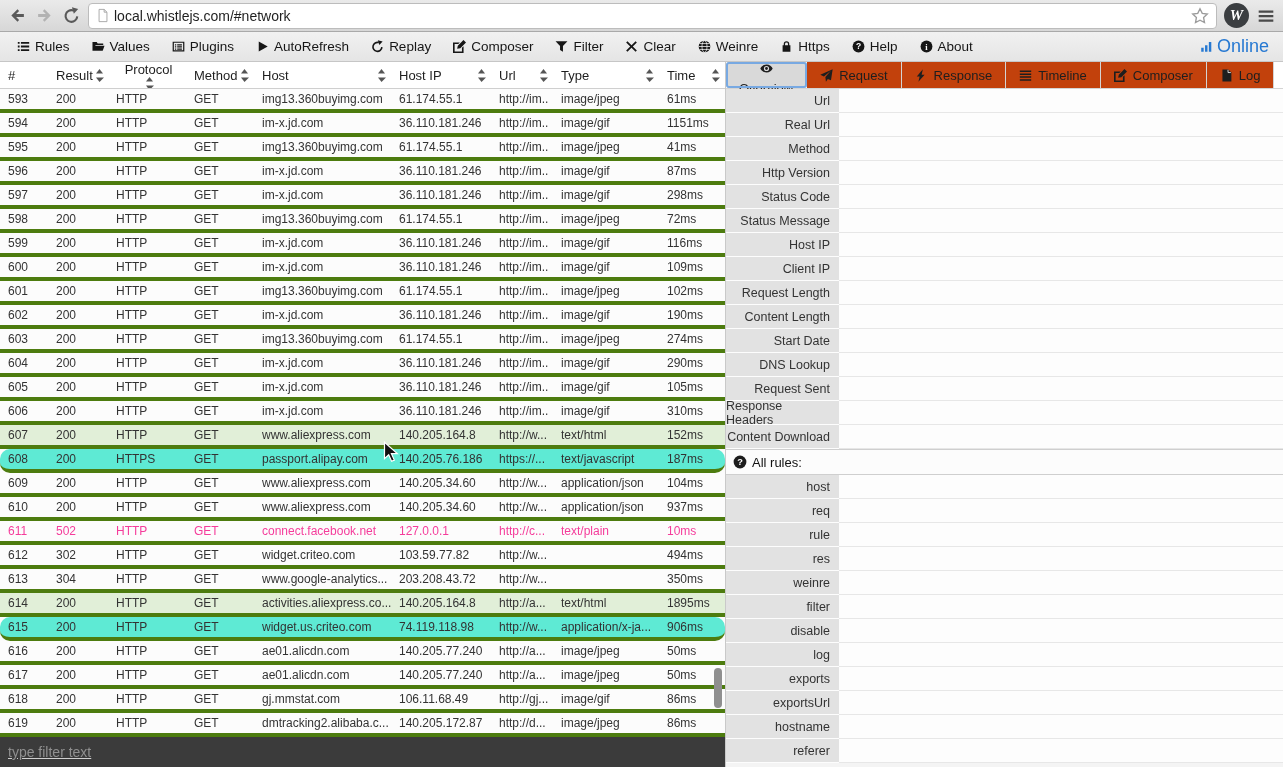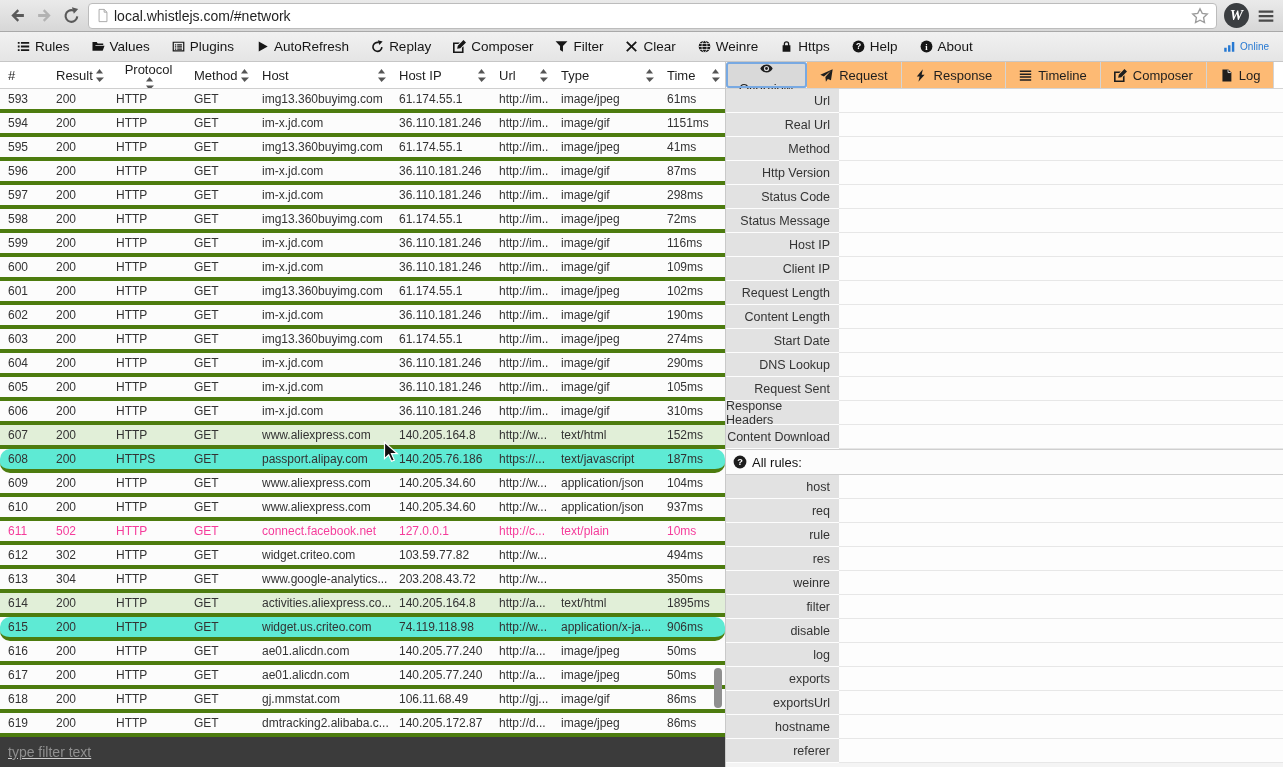--- a/index.html
+++ b/index.html
@@ -23,21 +23,21 @@
   .menu-btn{width:20px;height:20px;color:#4a4a4a;cursor:pointer;}
   .menu-btn svg{width:18px;height:18px;}
 
   
   .toolbar{height:30px;background:linear-gradient(#f1f1f1,#e5e5e5);border-bottom:1px solid #c6c6c6;
      display:flex;align-items:center;padding:0 6px;box-sizing:border-box;}
   .tb-items{display:flex;align-items:center;height:100%;}
   .tb-item{display:flex;align-items:center;gap:5px;padding:0 11px;height:100%;
      font-size:13.5px;color:#161616;cursor:pointer;white-space:nowrap;}
   .tb-item .ic svg{width:13px;height:13px;}
-  .online{margin-left:auto;display:flex;align-items:center;gap:4px;font-size:10px;
+  .online{margin-left:auto;display:flex;align-items:center;gap:4px;font-size:18px;
      color:#2779d2;padding-right:8px;cursor:pointer;}
   .online .ic svg{width:13px;height:13px;}
 
   
   .main{display:flex;height:705px;}
 
   
   .network-pane{width:725px;display:flex;flex-direction:column;position:relative;background:#fff;}
   .thead{height:27px;display:flex;align-items:stretch;background:#fff;border-bottom:1px solid #cfcfcf;
      font-size:13px;color:#1e1e1e;box-sizing:border-box;flex:none;}
@@ -58,21 +58,21 @@
   .filter-bar input{width:100%;background:transparent;border:none;outline:none;
      color:#cfcfcf;font-size:14px;padding:0 8px;font-family:inherit;text-decoration:underline;}
   .filter-bar input::placeholder{color:#8f8f8f;}
 
   
   .detail-pane{flex:1;border-left:1px solid #c9c9c9;background:#f4f4f4;
      display:flex;flex-direction:column;position:relative;}
   .tabs{height:27px;display:flex;align-items:stretch;background:#fff;border-bottom:1px solid #d4d4d4;
      font-size:13px;color:#1e1e1e;box-sizing:border-box;flex:none;}
   .tab{display:flex;align-items:center;gap:6px;padding:0 13px;border-right:1px solid #d4d4d4;
-     cursor:pointer;white-space:nowrap;background:#fdba74;}
+     cursor:pointer;white-space:nowrap;background:#c2410c;}
   .tab .ic svg{width:13px;height:13px;}
   .tab.active{background:#d9d9d9;outline:2px solid #78a9e2;outline-offset:-2px;border-radius:3px;flex-direction:column;}
   .frow{height:24px;display:flex;flex:none;}
   .flabel{width:113px;flex:none;background:#e2e2e2;border-bottom:1px solid #fdfdfd;
      color:#333;font-size:12.5px;display:flex;align-items:center;justify-content:flex-end;
      padding-right:9px;box-sizing:border-box;}
   .fvalue{flex:1;background:#fdfdfd;border-bottom:1px solid #e7e7e7;}
   .rules-head{height:26px;flex:none;display:flex;align-items:center;gap:5px;padding-left:7px;
      background:#fcfcfc;border-top:1px solid #cfcfcf;border-bottom:1px solid #cfcfcf;
      font-size:13px;color:#111;box-sizing:border-box;}

